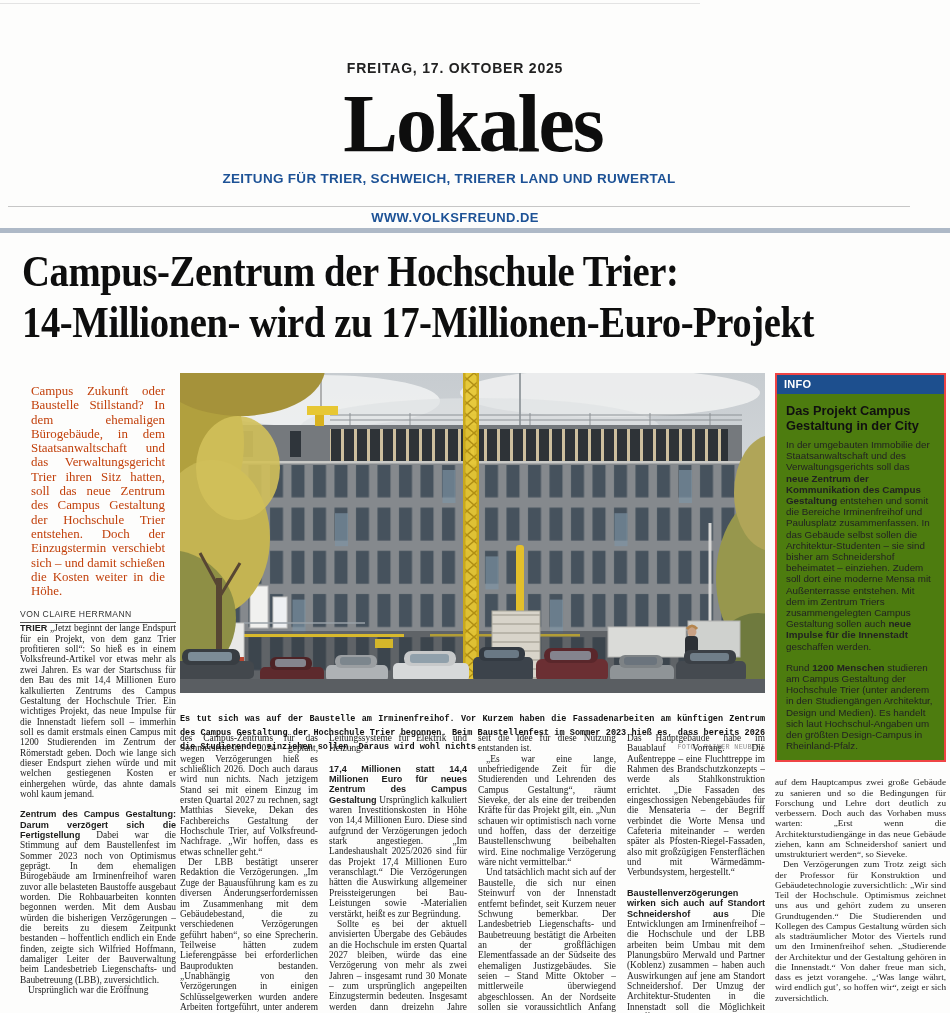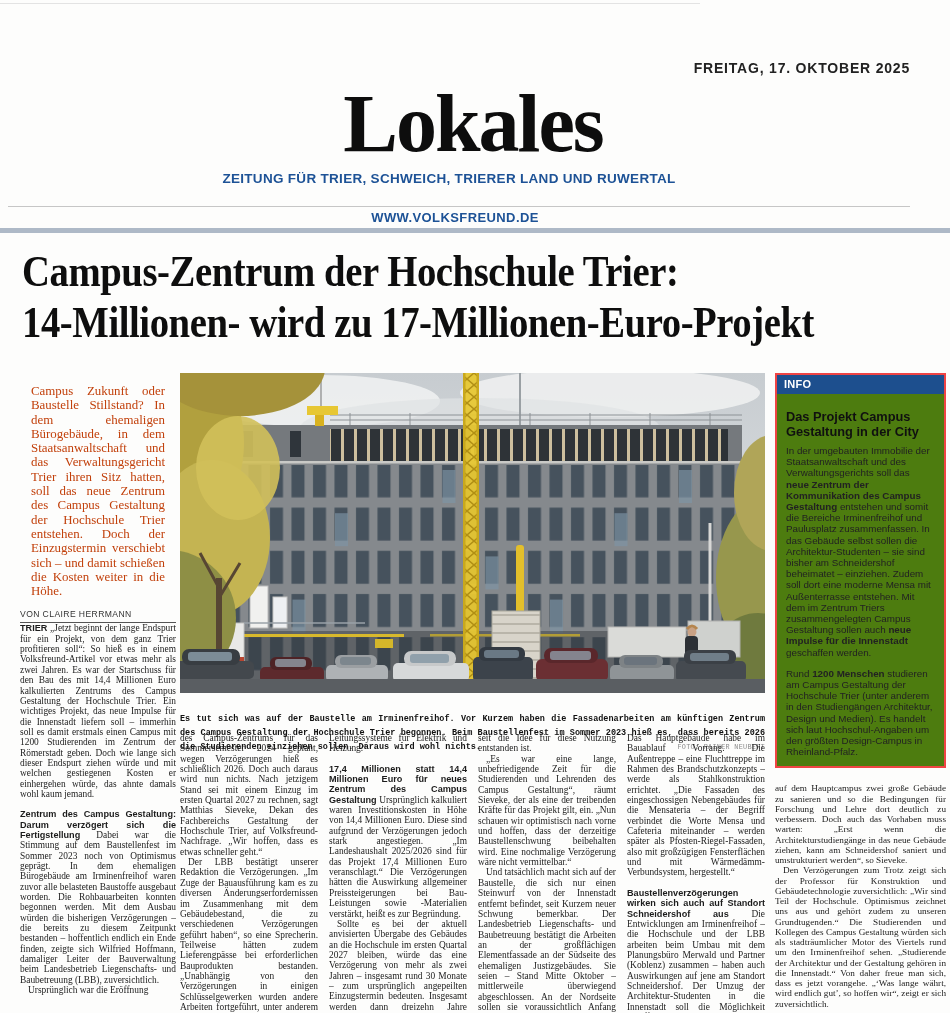--- a/index.html
+++ b/index.html
@@ -1,21 +1,21 @@
 <!DOCTYPE html>
 <html lang="de"><head>
 <meta charset="utf-8">
 <style>
   html,body{margin:0;padding:0;background:#fff;}
   #page{position:relative;width:950px;height:1013px;background:#fdfdfc;overflow:hidden;
         font-family:"Liberation Serif",serif;color:#1a1a1a;}
   .tophair{position:absolute;left:0;top:3px;width:700px;height:1px;background:#e3e3e3;}
 
   
-  .date{position:absolute;left:0;right:40px;top:60px;text-align:right;
+  .date{position:absolute;left:0;right:40px;top:60px;text-align:center;
         font-family:"Liberation Sans",sans-serif;font-weight:700;font-size:14px;
         letter-spacing:.8px;color:#222;}
   .masthead{position:absolute;left:0;right:40px;top:80px;text-align:center;
         font-family:"Liberation Serif",serif;font-weight:700;font-size:82px;line-height:88px;
         letter-spacing:-2px;color:#0d0d0d;padding-left:36px;}
   .subtitle{position:absolute;left:0;right:52px;top:171px;text-align:center;
         font-family:"Liberation Sans",sans-serif;font-weight:700;font-size:13.5px;
         letter-spacing:.3px;color:#1d5296;}
   .rule-thin{position:absolute;left:8px;top:206px;width:902px;height:1px;background:#c6c6c6;}
   .url{position:absolute;left:0;right:40px;top:210px;text-align:center;
@@ -56,21 +56,21 @@
           letter-spacing:.3px;color:#8a8a8a;}
   .cols4{position:absolute;left:0;top:360px;width:585px;height:280px;overflow:hidden;
          display:flex;gap:11px;}
   .cols4 .bodycol{flex:1 1 0;}
 
   
   .right{position:absolute;left:775px;top:373px;width:171px;}
   .infobox{border:2px solid #ef4444;background:#4d7c0f;box-sizing:border-box;}
   .infobar{height:19px;line-height:19px;background:#1d4f8e;color:#fff;padding-left:7px;
            font-family:"Liberation Sans",sans-serif;font-weight:700;font-size:11px;letter-spacing:.3px;}
-  .infotitle{margin:16px 9px 6px 9px;font-family:"Liberation Sans",sans-serif;font-weight:700;
+  .infotitle{margin:10px 9px 6px 9px;font-family:"Liberation Sans",sans-serif;font-weight:700;
              font-size:12.8px;line-height:14.5px;color:#101010;}
   .infobody{margin:0 9px 9px 9px;font-family:"Liberation Sans",sans-serif;
             font-size:9.8px;line-height:11.2px;color:#222;}
   .infobody p{margin:0;}
   .infobody p.gap{margin-top:10px;}
   .col6{margin-top:15px;height:275px;overflow:hidden;font-size:9.2px;line-height:10.25px;}
 </style>
 </head>
 <body>
 

